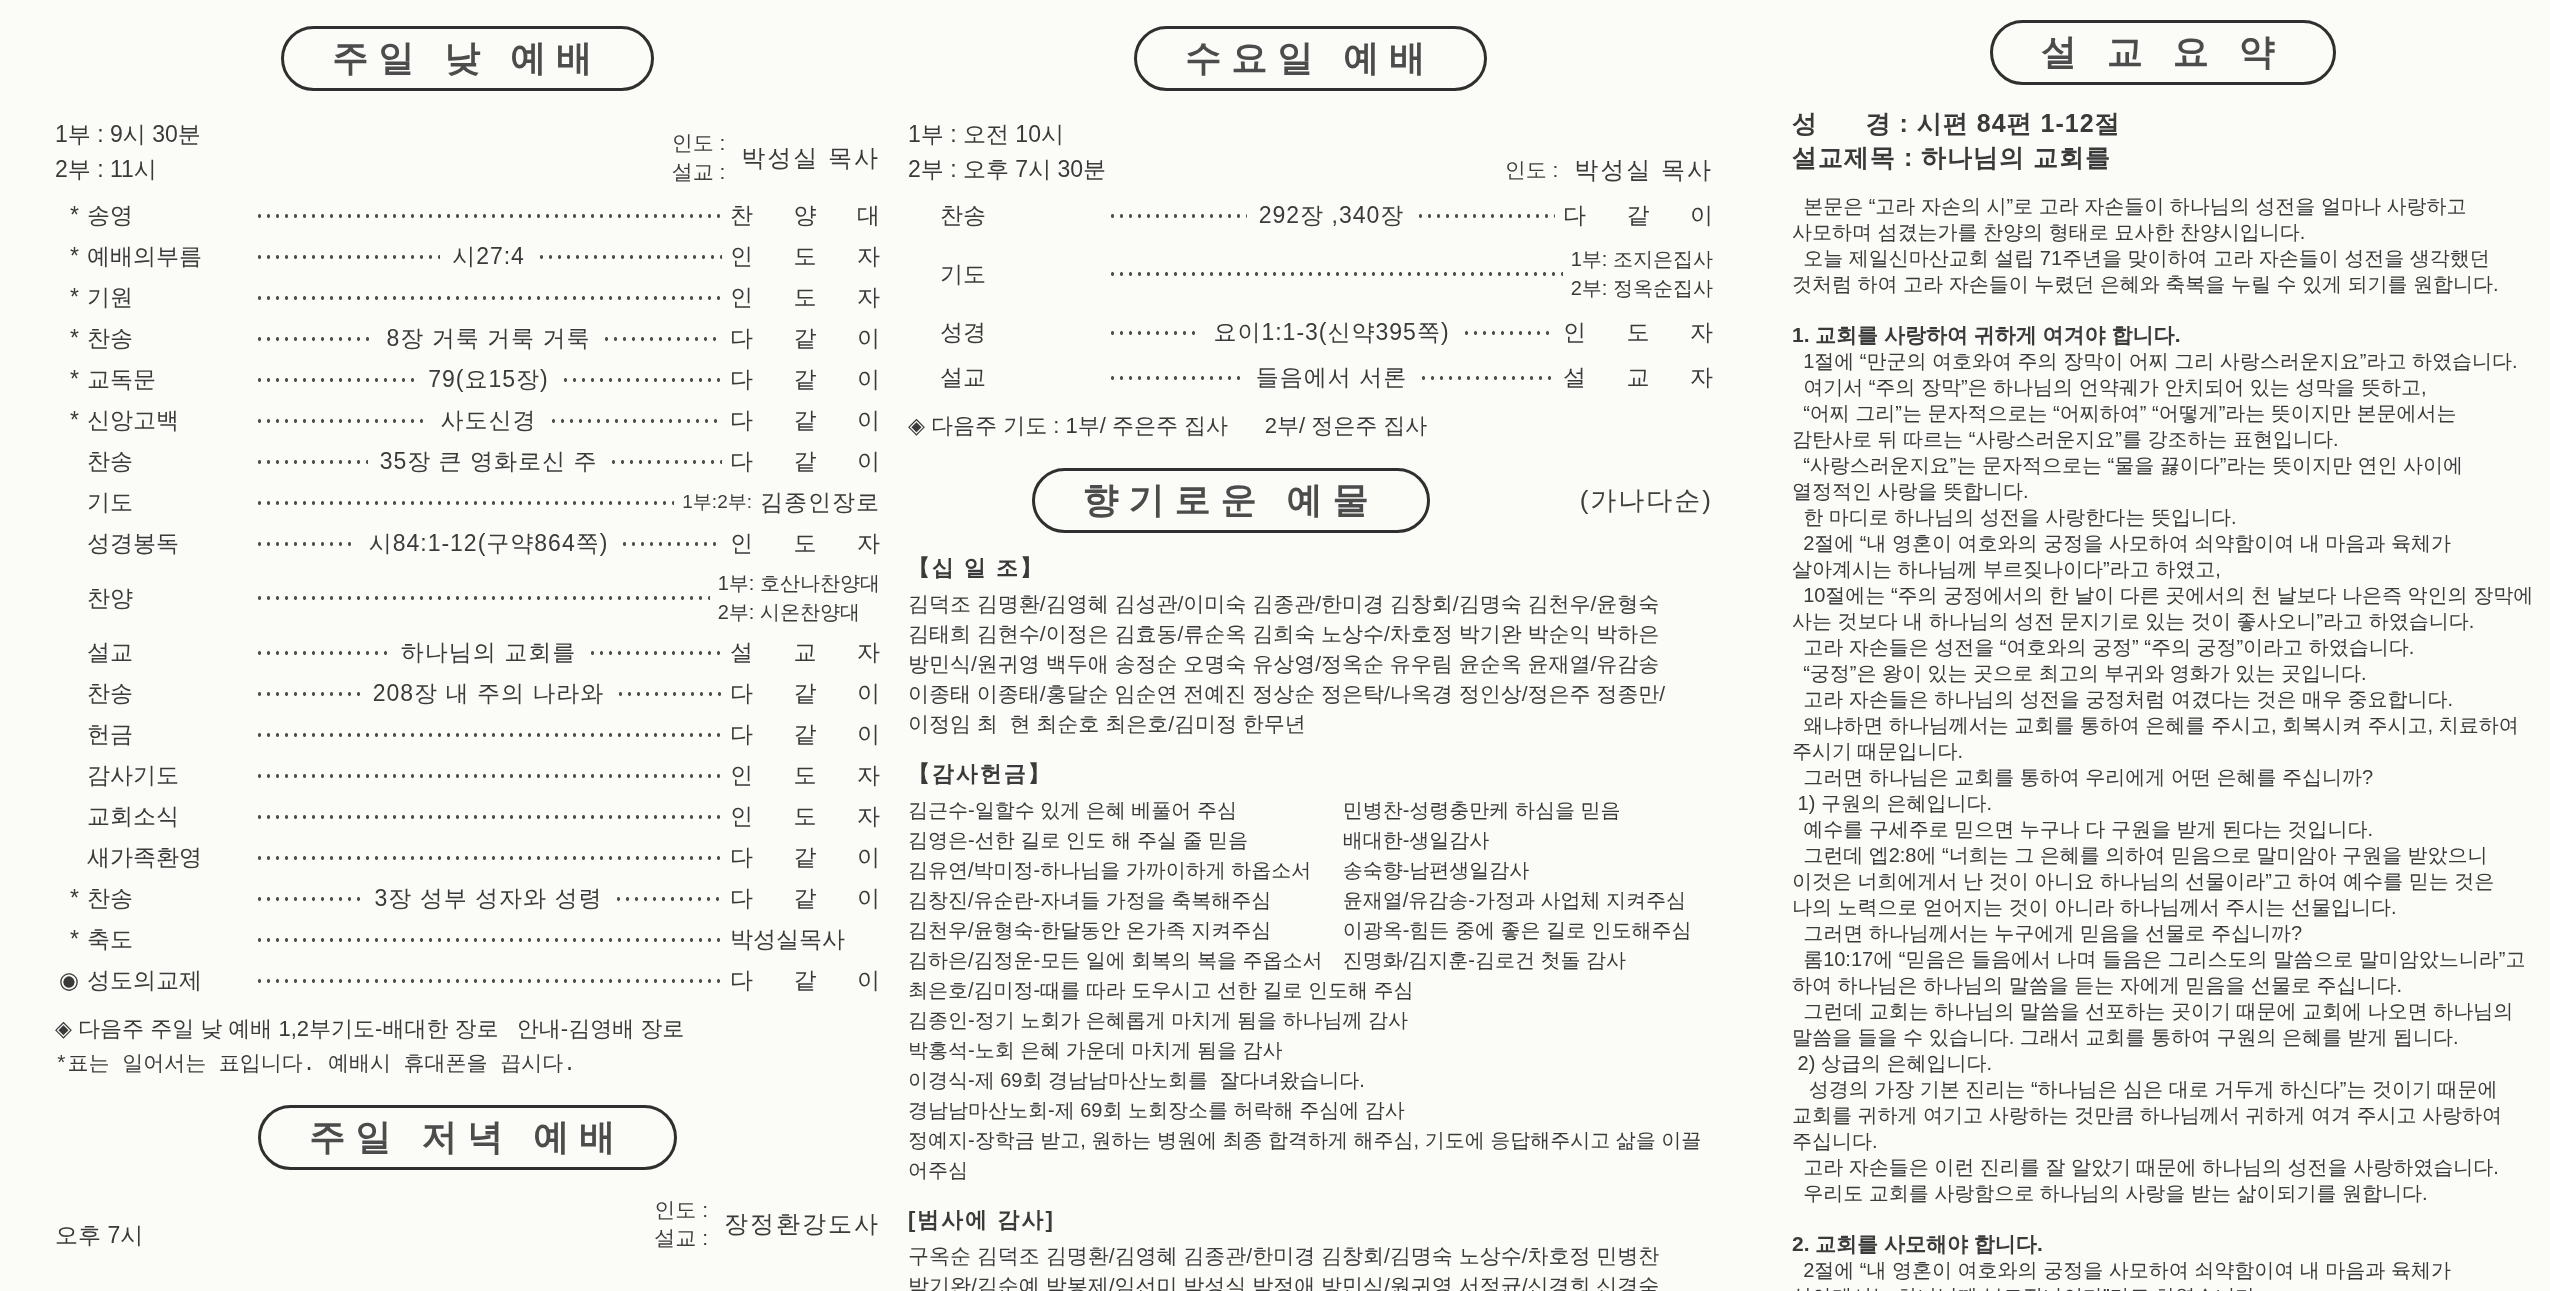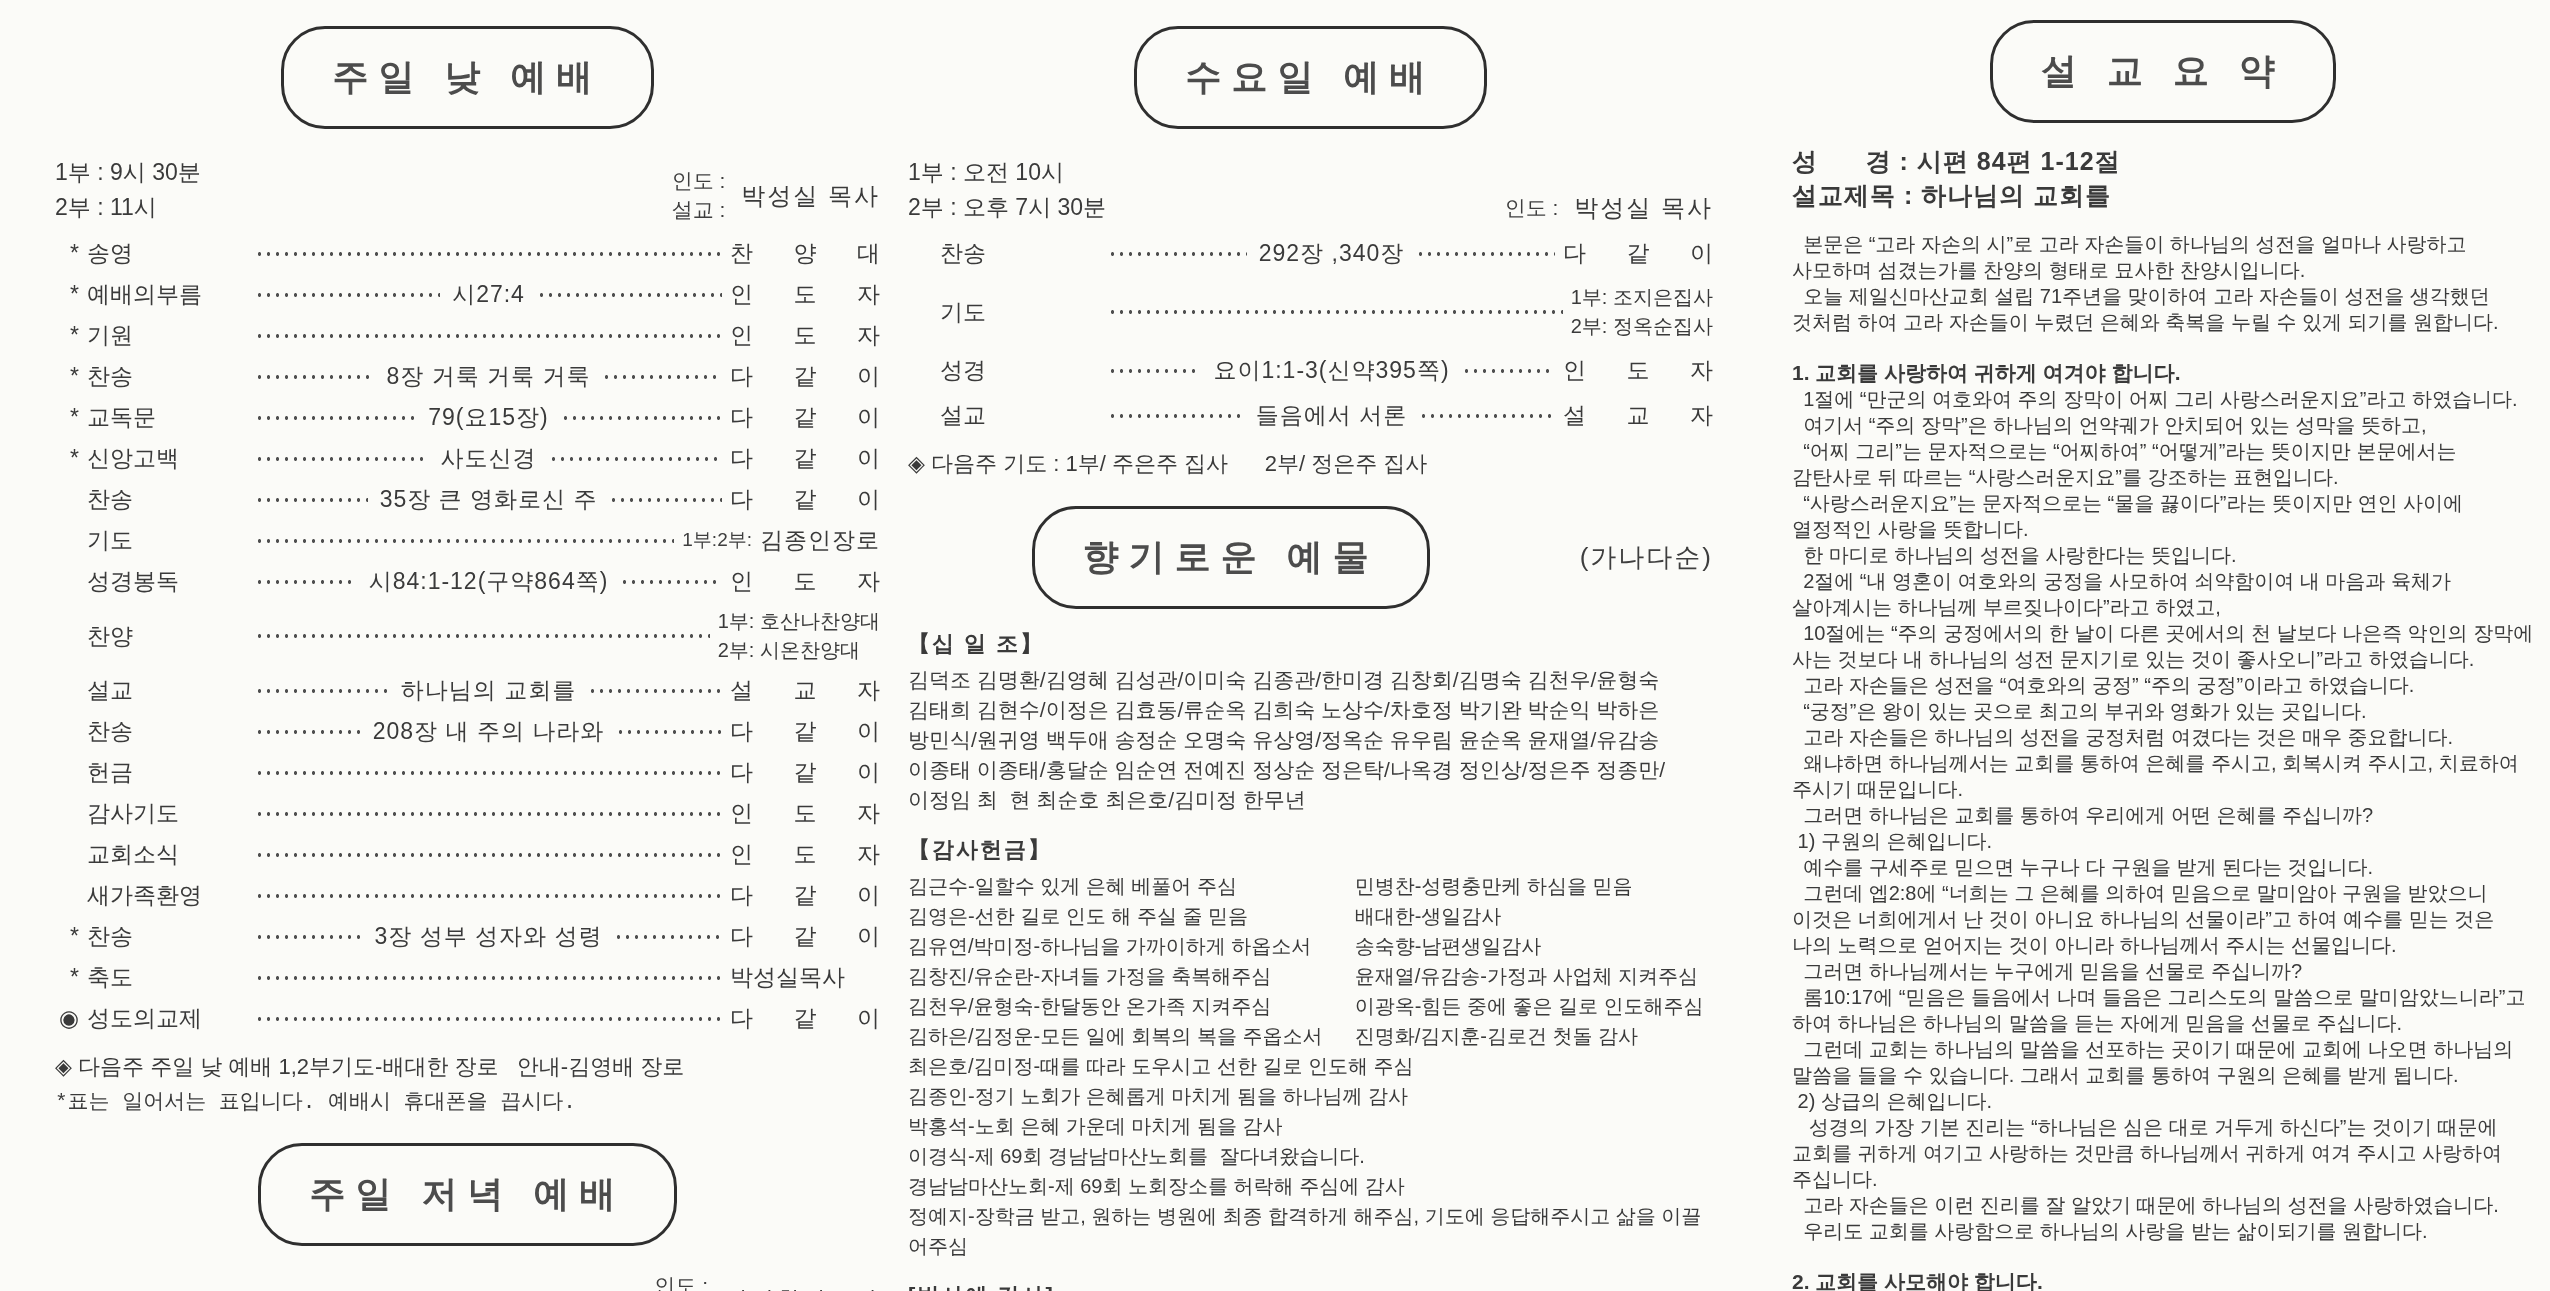--- a/index.html
+++ b/index.html
@@ -9,21 +9,21 @@
     font-family:"Liberation Sans","DejaVu Sans",sans-serif;
   }
   .col{position:absolute;top:0;}
   #col-left{left:55px;width:825px;padding-top:26px;}
   #col-mid{left:908px;width:805px;padding-top:26px;}
   #col-right{left:1792px;width:742px;padding-top:20px;}
 
   .pill{
     margin:0 auto;width:fit-content;min-width:350px;box-sizing:border-box;
     text-align:center;border:3px solid #2f2f2f;border-radius:44px;
-    padding:24px 48px;font-size:36px;font-weight:bold;letter-spacing:10px;color:#4c4c4c;
+    padding:5px 48px;font-size:36px;font-weight:bold;letter-spacing:10px;color:#4c4c4c;
     background:transparent;white-space:nowrap;
   }
   .pill-row{display:flex;align-items:center;justify-content:flex-end;gap:26px;}
   .sort-note{font-size:26px;color:#3e3e3e;letter-spacing:2px;}
 
   .svc-head{display:flex;justify-content:space-between;align-items:flex-end;margin-top:26px;}
   .times{font-size:23px;line-height:1.5;white-space:pre-wrap;}
   .leader-block{display:flex;align-items:center;gap:16px;}
   .leader-labels{display:flex;flex-direction:column;font-size:21px;line-height:1.35;color:#3e3e3e;}
   .leader-name{font-size:24px;letter-spacing:2px;}
@@ -43,21 +43,21 @@
   .right-pair{flex:none;display:flex;align-items:center;gap:8px;}
   .pair-labels{display:flex;flex-direction:row;font-size:19px;line-height:1.3;color:#3e3e3e;}
   .pair-name{font-size:23px;letter-spacing:1px;}
   .right-stack{flex:none;display:flex;flex-direction:column;font-size:20px;line-height:1.45;text-align:left;}
   .note{font-size:22px;margin-top:16px;white-space:pre-wrap;line-height:1.5;}
   .note.small{font-size:21px;font-family:Liberation Mono, monospace;}
 
   .offerings{margin-top:26px;}
   .off-label{font-size:22px;font-weight:600;margin-top:20px;letter-spacing:2px;}
   .off-text{font-size:21px;line-height:1.43;margin-top:6px;text-align:left;word-break:keep-all;white-space:pre-wrap;}
-  .off-cols{display:grid;grid-template-columns:54% 46%;column-gap:12px;margin-top:6px;}
+  .off-cols{display:grid;grid-template-columns:54% 46%;column-gap:0;margin-top:6px;}
   .off-col{display:flex;flex-direction:column;}
   .off-item{font-size:20px;line-height:1.5;white-space:pre-wrap;}
 
   .scripture{font-size:25px;font-weight:600;letter-spacing:1px;line-height:1.35;margin-top:22px;white-space:pre-wrap;}
   .sermon-body{margin-top:18px;}
   .sermon-body p{margin:0;font-size:20px;line-height:1.3;white-space:pre-wrap;word-break:keep-all;}
   .sermon-body p.bold{font-weight:bold;font-size:21px;margin-top:10px;}
   .sermon-body p.spacer{height:14px;}
 </style>
 </head>

